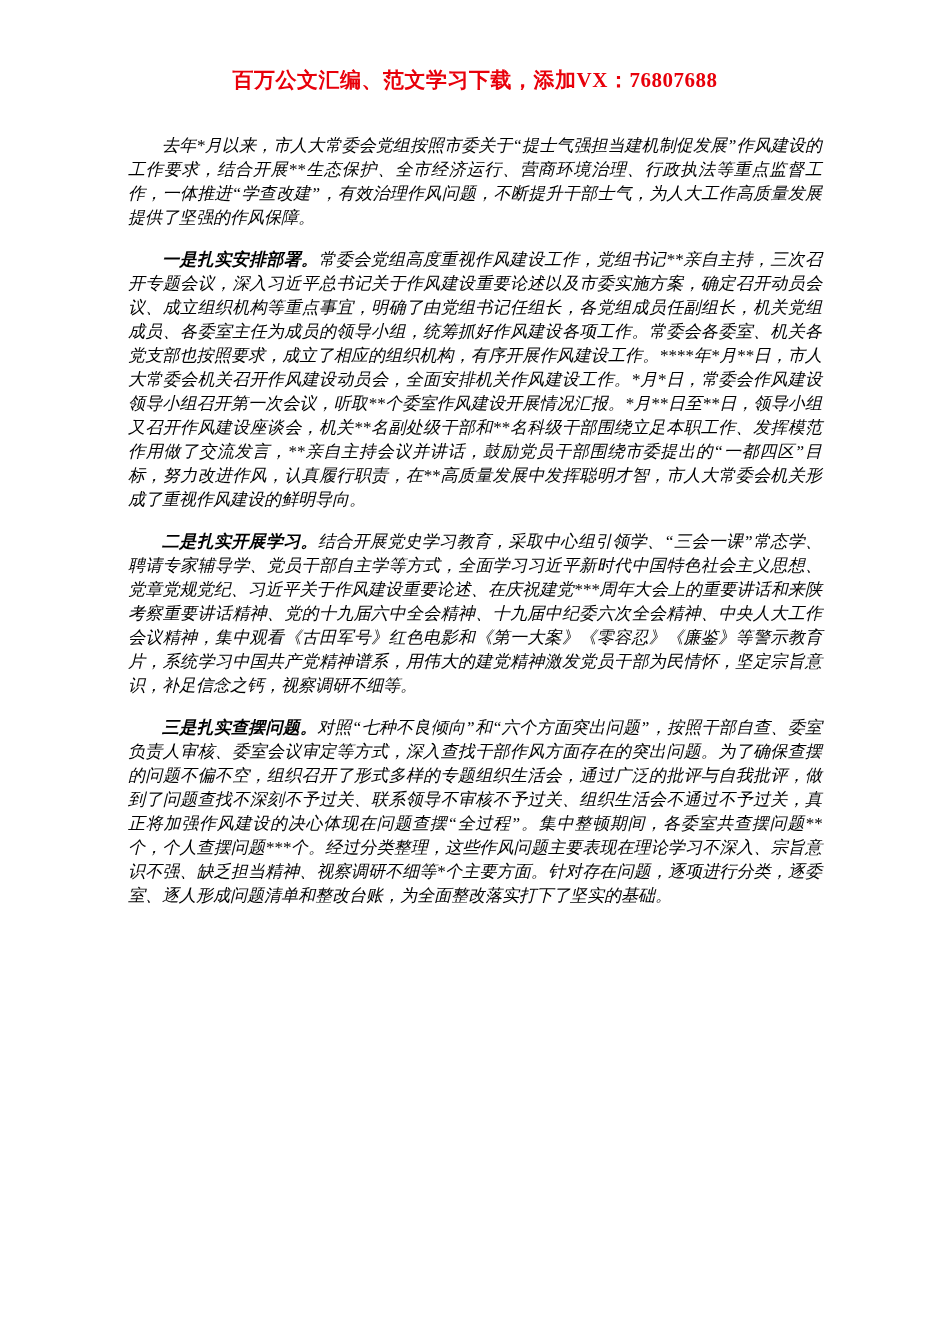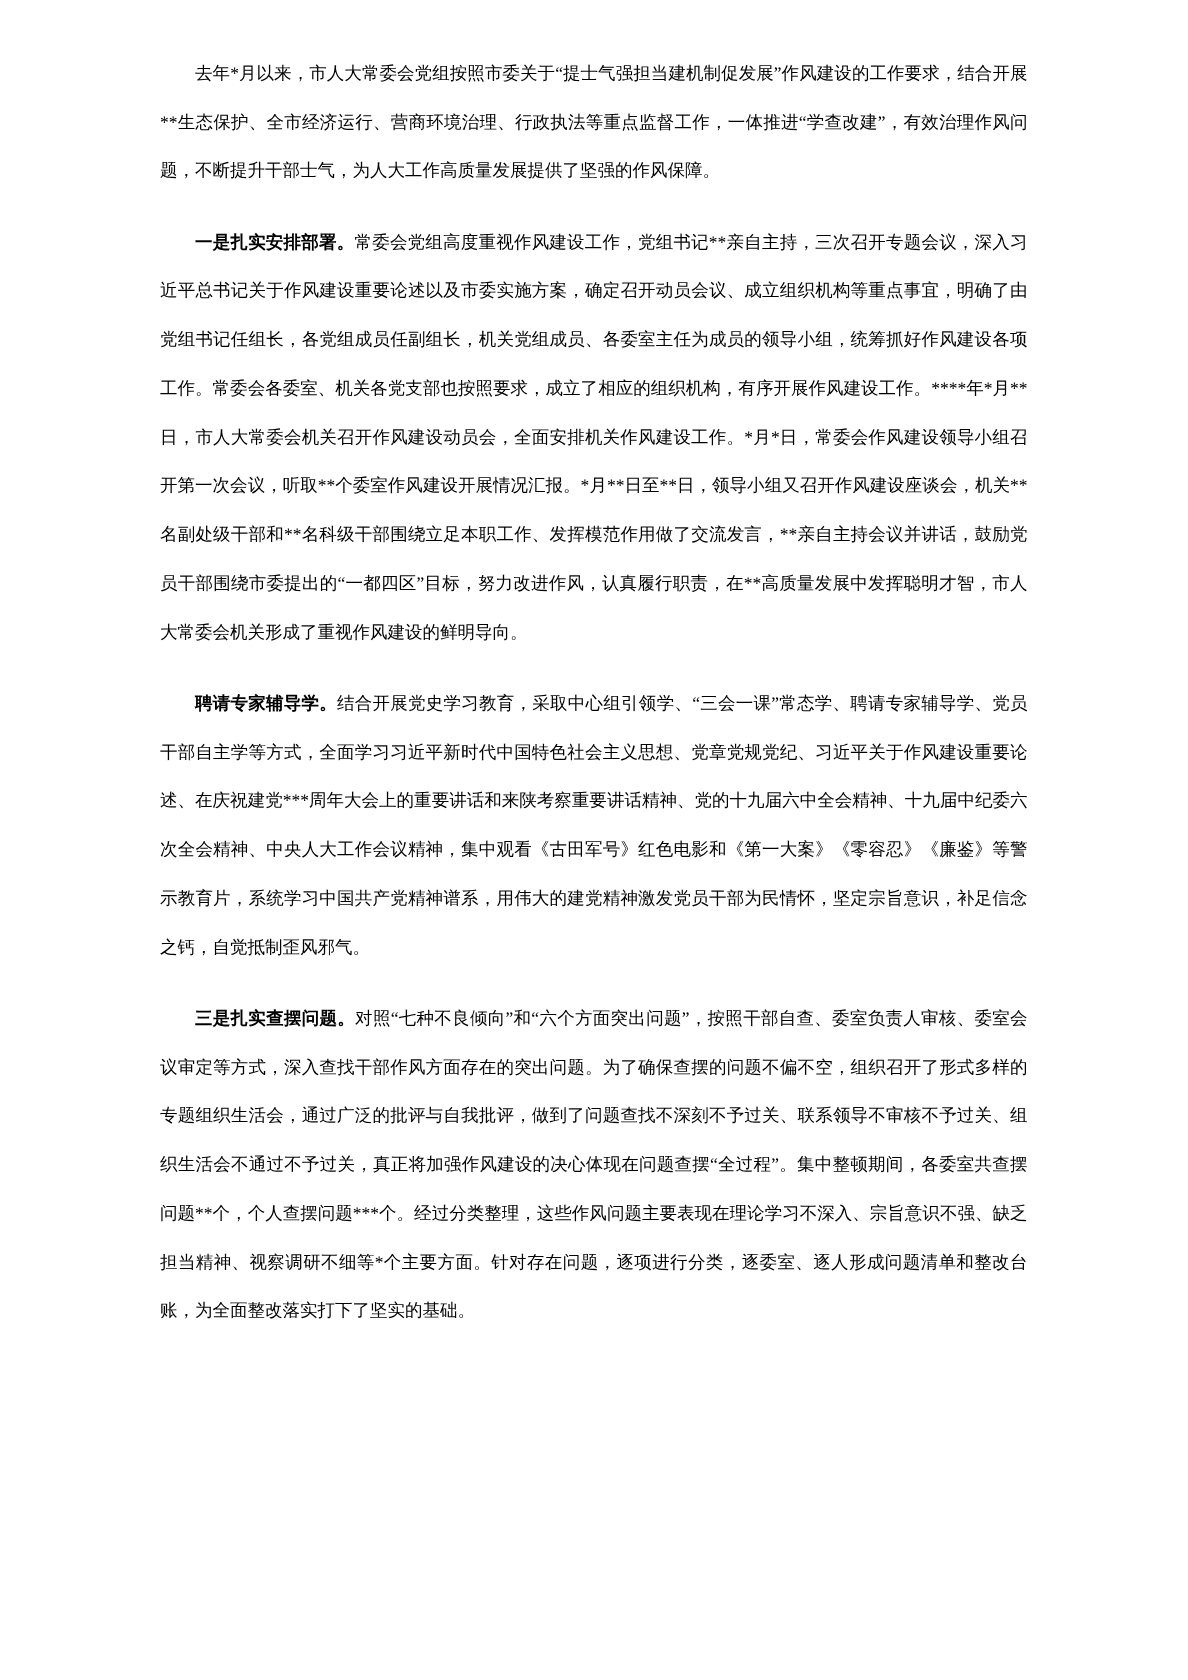--- a/index.html
+++ b/index.html
@@ -31,52 +31,54 @@
     letter-spacing: 0.5px;
     padding-top: 66px;
     padding-bottom: 0;
     white-space: nowrap;
   }
   .body-text {
     margin-top: 40px;
   }
   p.para {
     margin: 0 0 18px 0;
-    font-size: 14px;
-    line-height: 39px;
+    font-size: 17px;
+    line-height: 24px;
     text-align: justify;
     text-justify: inter-ideograph;
     text-indent: 2em;
     font-family: "Liberation Serif", "DejaVu Serif", serif;
+    font-style: italic;
   }
   p.para:last-child {
     margin-bottom: 16px;
   }
   .lead {
     font-weight: bold;
   }
 </style>
 </head>
 <body>
 
 <div class="page">
 
+  <div class="banner">百万公文汇编、范文学习下载，添加VX：76807688</div>
 
   <div class="body-text">
 
     <p class="para">
       <span>去年*月以来，市人大常委会党组按照市委关于“提士气强担当建机制促发展”作风建设的工作要求，结合开展**生态保护、全市经济运行、营商环境治理、行政执法等重点监督工作，一体推进“学查改建”，有效治理作风问题，不断提升干部士气，为人大工作高质量发展提供了坚强的作风保障。</span>
     </p>
 
     <p class="para">
       <span class="lead">一是扎实安排部署。</span><span>常委会党组高度重视作风建设工作，党组书记**亲自主持，三次召开专题会议，深入习近平总书记关于作风建设重要论述以及市委实施方案，确定召开动员会议、成立组织机构等重点事宜，明确了由党组书记任组长，各党组成员任副组长，机关党组成员、各委室主任为成员的领导小组，统筹抓好作风建设各项工作。常委会各委室、机关各党支部也按照要求，成立了相应的组织机构，有序开展作风建设工作。****年*月**日，市人大常委会机关召开作风建设动员会，全面安排机关作风建设工作。*月*日，常委会作风建设领导小组召开第一次会议，听取**个委室作风建设开展情况汇报。*月**日至**日，领导小组又召开作风建设座谈会，机关**名副处级干部和**名科级干部围绕立足本职工作、发挥模范作用做了交流发言，**亲自主持会议并讲话，鼓励党员干部围绕市委提出的“一都四区”目标，努力改进作风，认真履行职责，在**高质量发展中发挥聪明才智，市人大常委会机关形成了重视作风建设的鲜明导向。</span>
     </p>
 
     <p class="para">
-      <span class="lead">聘请专家辅导学。</span><span>结合开展党史学习教育，采取中心组引领学、“三会一课”常态学、聘请专家辅导学、党员干部自主学等方式，全面学习习近平新时代中国特色社会主义思想、党章党规党纪、习近平关于作风建设重要论述、在庆祝建党***周年大会上的重要讲话和来陕考察重要讲话精神、党的十九届六中全会精神、十九届中纪委六次全会精神、中央人大工作会议精神，集中观看《古田军号》红色电影和《第一大案》《零容忍》《廉鉴》等警示教育片，系统学习中国共产党精神谱系，用伟大的建党精神激发党员干部为民情怀，坚定宗旨意识，补足信念之钙，自觉抵制歪风邪气。</span>
+      <span class="lead">二是扎实开展学习。</span><span>结合开展党史学习教育，采取中心组引领学、“三会一课”常态学、聘请专家辅导学、党员干部自主学等方式，全面学习习近平新时代中国特色社会主义思想、党章党规党纪、习近平关于作风建设重要论述、在庆祝建党***周年大会上的重要讲话和来陕考察重要讲话精神、党的十九届六中全会精神、十九届中纪委六次全会精神、中央人大工作会议精神，集中观看《古田军号》红色电影和《第一大案》《零容忍》《廉鉴》等警示教育片，系统学习中国共产党精神谱系，用伟大的建党精神激发党员干部为民情怀，坚定宗旨意识，补足信念之钙，视察调研不细等。</span>
     </p>
 
     <p class="para">
       <span class="lead">三是扎实查摆问题。</span><span>对照“七种不良倾向”和“六个方面突出问题”，按照干部自查、委室负责人审核、委室会议审定等方式，深入查找干部作风方面存在的突出问题。为了确保查摆的问题不偏不空，组织召开了形式多样的专题组织生活会，通过广泛的批评与自我批评，做到了问题查找不深刻不予过关、联系领导不审核不予过关、组织生活会不通过不予过关，真正将加强作风建设的决心体现在问题查摆“全过程”。集中整顿期间，各委室共查摆问题**个，个人查摆问题***个。经过分类整理，这些作风问题主要表现在理论学习不深入、宗旨意识不强、缺乏担当精神、视察调研不细等*个主要方面。针对存在问题，逐项进行分类，逐委室、逐人形成问题清单和整改台账，为全面整改落实打下了坚实的基础。</span>
     </p>
 
   </div>
 </div>
 
 </body></html>

